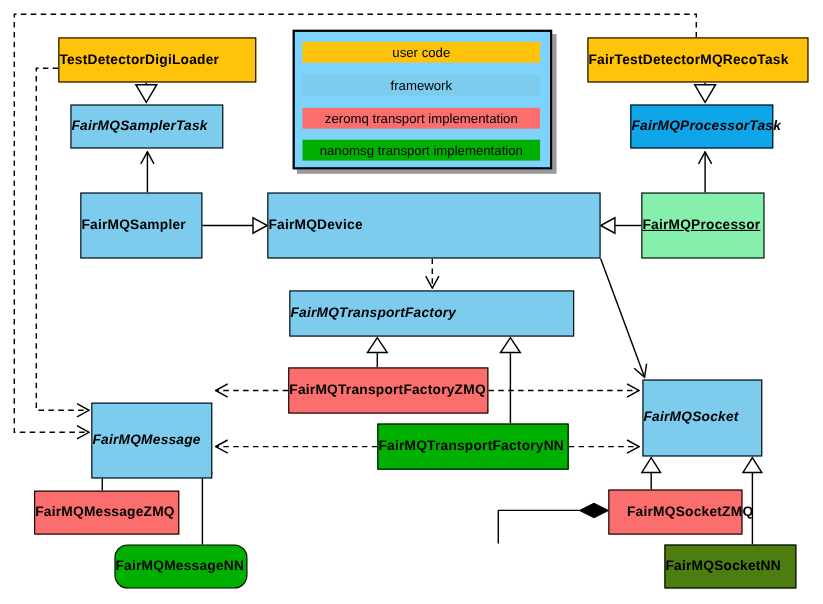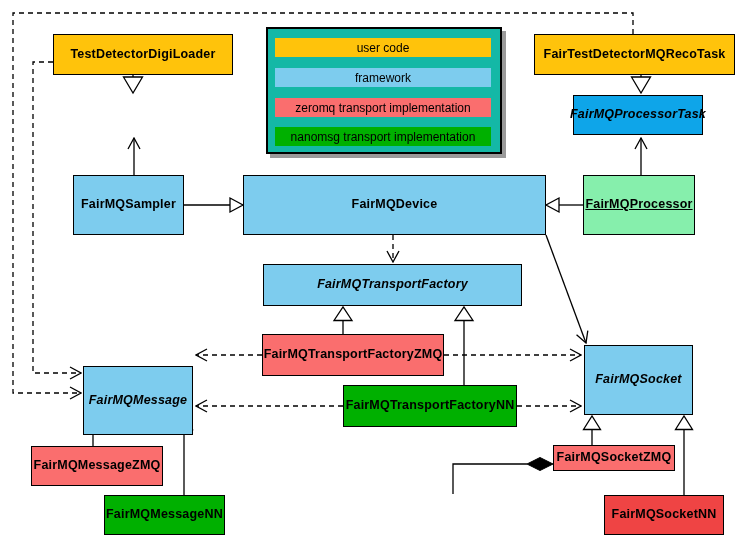--- a/index.html
+++ b/index.html
@@ -2,27 +2,27 @@
 <html><head>
 <meta charset="utf-8">
 <style>
   html,body{margin:0;padding:0;background:#fff;}
   .stage{
     position:relative;width:748px;height:549px;background:#ffffff;overflow:hidden;
     font-family:"Liberation Sans","DejaVu Sans",sans-serif;
   }
   .edges{position:absolute;left:0;top:0;}
   .node{
-    position:absolute;display:flex;align-items:center;justify-content:center;
+    position:absolute;display:flex;align-items:center;
     border:1.5px solid #000;box-sizing:border-box;color:#000;
     font-size:12.5px;font-weight:700;letter-spacing:.2px;text-align:center;line-height:1.1;
   }
   .node.abstract{font-style:italic;}
   .legend{
-    position:absolute;left:266px;top:27px;width:236px;height:127px;background:#14b8a6;
+    position:absolute;left:266px;top:27px;width:236px;height:127px;background:#7dd3fc;
     border:2px solid #000;box-sizing:border-box;box-shadow:4px 4px 0 #9a9a9a;padding-left:12px;
   }
   .legend-bar{
     position:absolute;left:7px;width:216px;height:19px;display:flex;align-items:center;justify-content:center;
     color:#000;font-size:12px;font-weight:400;
   }
 </style>
 </head>
 <body>
 
@@ -132,20 +132,23 @@
   </svg>
 
   <div class="node" style="left: 53px; top: 34px; width: 180px; height: 41px; background-color: rgb(255, 195, 11);">
     <span>TestDetectorDigiLoader</span>
   </div>
 
   <div class="node" style="left: 534px; top: 34px; width: 201px; height: 41px; background-color: rgb(255, 195, 11);">
     <span>FairTestDetectorMQRecoTask</span>
   </div>
 
+  <div class="node abstract" style="left: 64px; top: 95px; width: 139px; height: 40px; background-color: rgb(125, 204, 238);">
+    <span>FairMQSamplerTask</span>
+  </div>
 
   <div class="node abstract" style="left: 573px; top: 95px; width: 130px; height: 40px; background-color: #0ea5e9;">
     <span>FairMQProcessorTask</span>
   </div>
 
   <div class="node" style="left: 73px; top: 175px; width: 111px; height: 60px; background-color: rgb(125, 204, 238);">
     <span>FairMQSampler</span>
   </div>
 
   <div class="node" style="left: 243px; top: 175px; width: 303px; height: 60px; background-color: rgb(125, 204, 238);">
@@ -173,29 +176,29 @@
   </div>
 
   <div class="node abstract" style="left: 584px; top: 345px; width: 109px; height: 70px; background-color: rgb(125, 204, 238);">
     <span>FairMQSocket</span>
   </div>
 
   <div class="node" style="left: 31px; top: 446px; width: 132px; height: 40px; background-color: rgb(250, 110, 110);">
     <span>FairMQMessageZMQ</span>
   </div>
 
-  <div class="node" style="left: 104px; top: 495px; width: 121px; height: 40px; background-color: rgb(0, 176, 0);">
+  <div class="node" style="left: 104px; top: 495px; width: 121px; height: 40px; background-color: rgb(0, 176, 0); border-radius: 12px;">
     <span>FairMQMessageNN</span>
   </div>
 
-  <div class="node" style="left: 553px; top: 445px; width: 122px; height: 26px; background-color: rgb(250, 110, 110);">
+  <div class="node" style="left: 553px; top: 445px; width: 122px; height: 41px; background-color: rgb(250, 110, 110); padding-left: 16px;">
     <span>FairMQSocketZMQ</span>
   </div>
 
-  <div class="node" style="left: 604px; top: 495px; width: 120px; height: 40px; background-color: #ef4444;">
+  <div class="node" style="left: 604px; top: 495px; width: 120px; height: 40px; background-color: #4d7c0f;">
     <span>FairMQSocketNN</span>
   </div>
 
 
   <div class="legend">
     <div class="legend-bar" style="top: 9px; background-color: rgb(255, 195, 11);">
       <span>user code</span>
     </div>
     <div class="legend-bar" style="top: 39px; background-color: rgb(125, 204, 238);">
       <span>framework</span>

